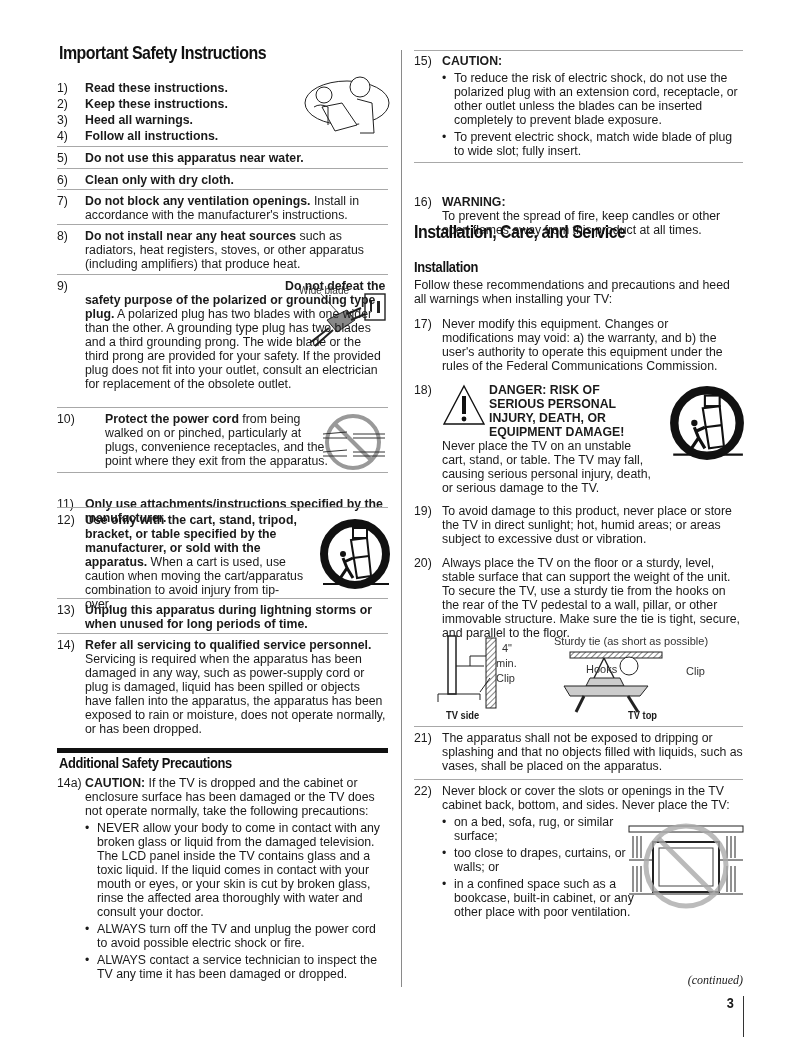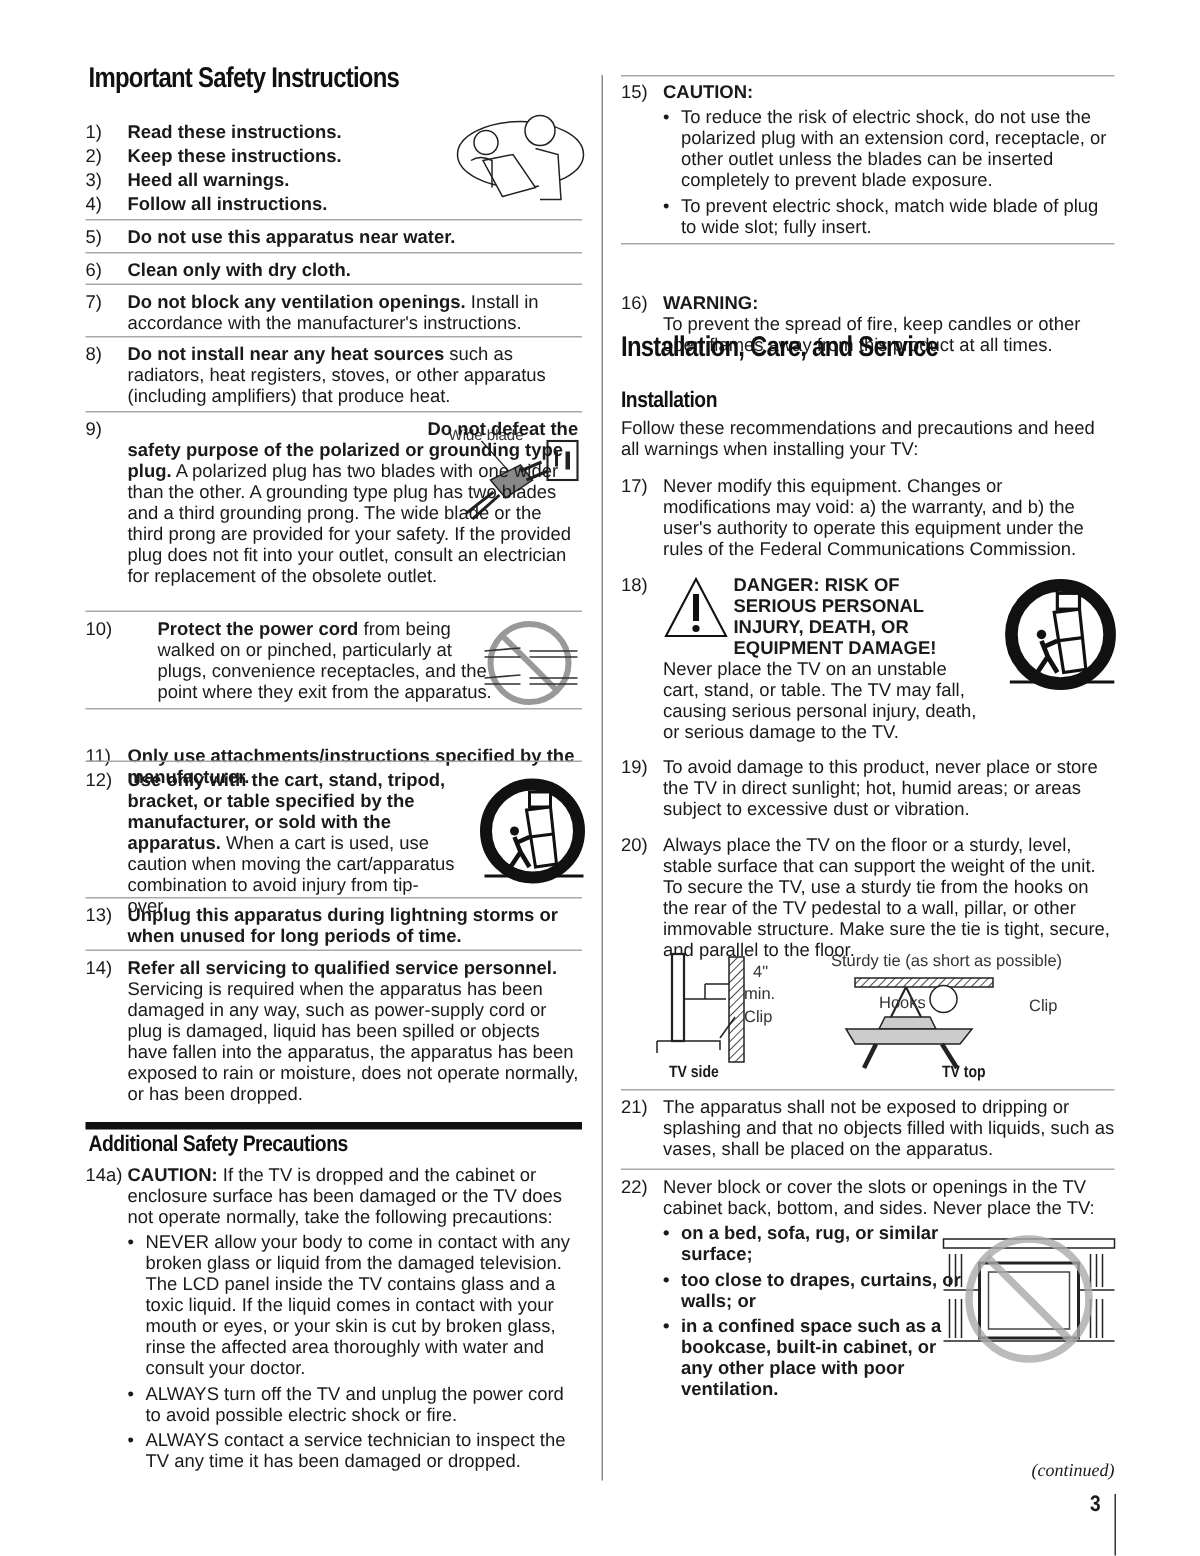--- a/index.html
+++ b/index.html
@@ -265,21 +265,21 @@
   <div class="rule" style="top:726px;"></div>
   <div class="item" style="top:731px;">
     <span class="num">21)</span>
     <div class="body">The apparatus shall not be exposed to dripping or splashing and that no objects filled with liquids, such as vases, shall be placed on the apparatus.</div>
   </div>
   <div class="rule" style="top:779px;"></div>
 
   <div class="item" style="top:784px;">
     <span class="num">22)</span>
     <div class="body">Never block or cover the slots or openings in the TV cabinet back, bottom, and sides. Never place the TV:</div>
-    <ul class="bul" style="width:200px;font-weight:bold;">
+    <ul class="bul" style="width:200px;">
       <li>on a bed, sofa, rug, or similar surface;</li>
       <li>too close to drapes, curtains, or walls; or</li>
       <li>in a confined space such as a bookcase, built-in cabinet, or any other place with poor ventilation.</li>
     </ul>
   </div>
 
   <svg class="fig" style="left:213px;top:822px;" width="118" height="88" viewBox="0 0 118 88">
     <rect x="2" y="4" width="114" height="6" fill="#fff" stroke="#222"></rect>
     <line x1="2" y1="38" x2="116" y2="38" stroke="#222"></line>
     <line x1="2" y1="72" x2="116" y2="72" stroke="#222"></line>

